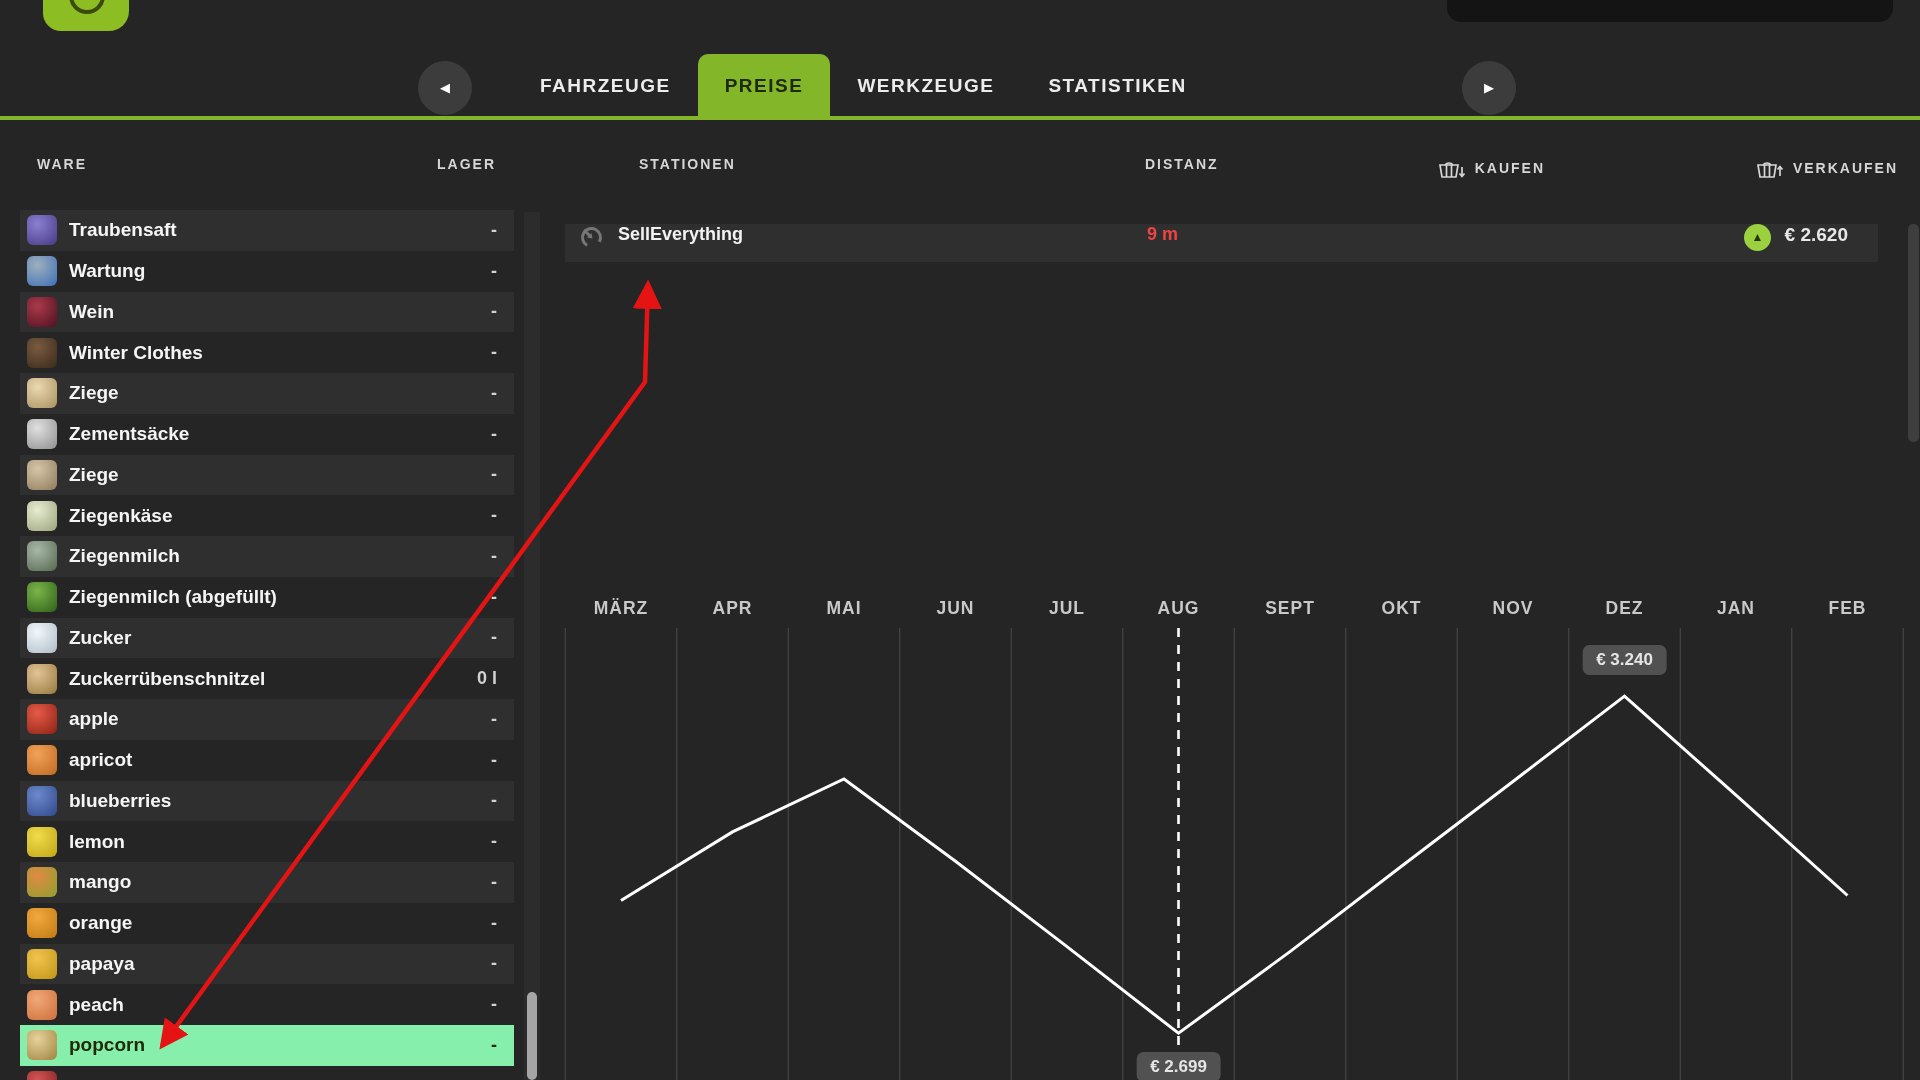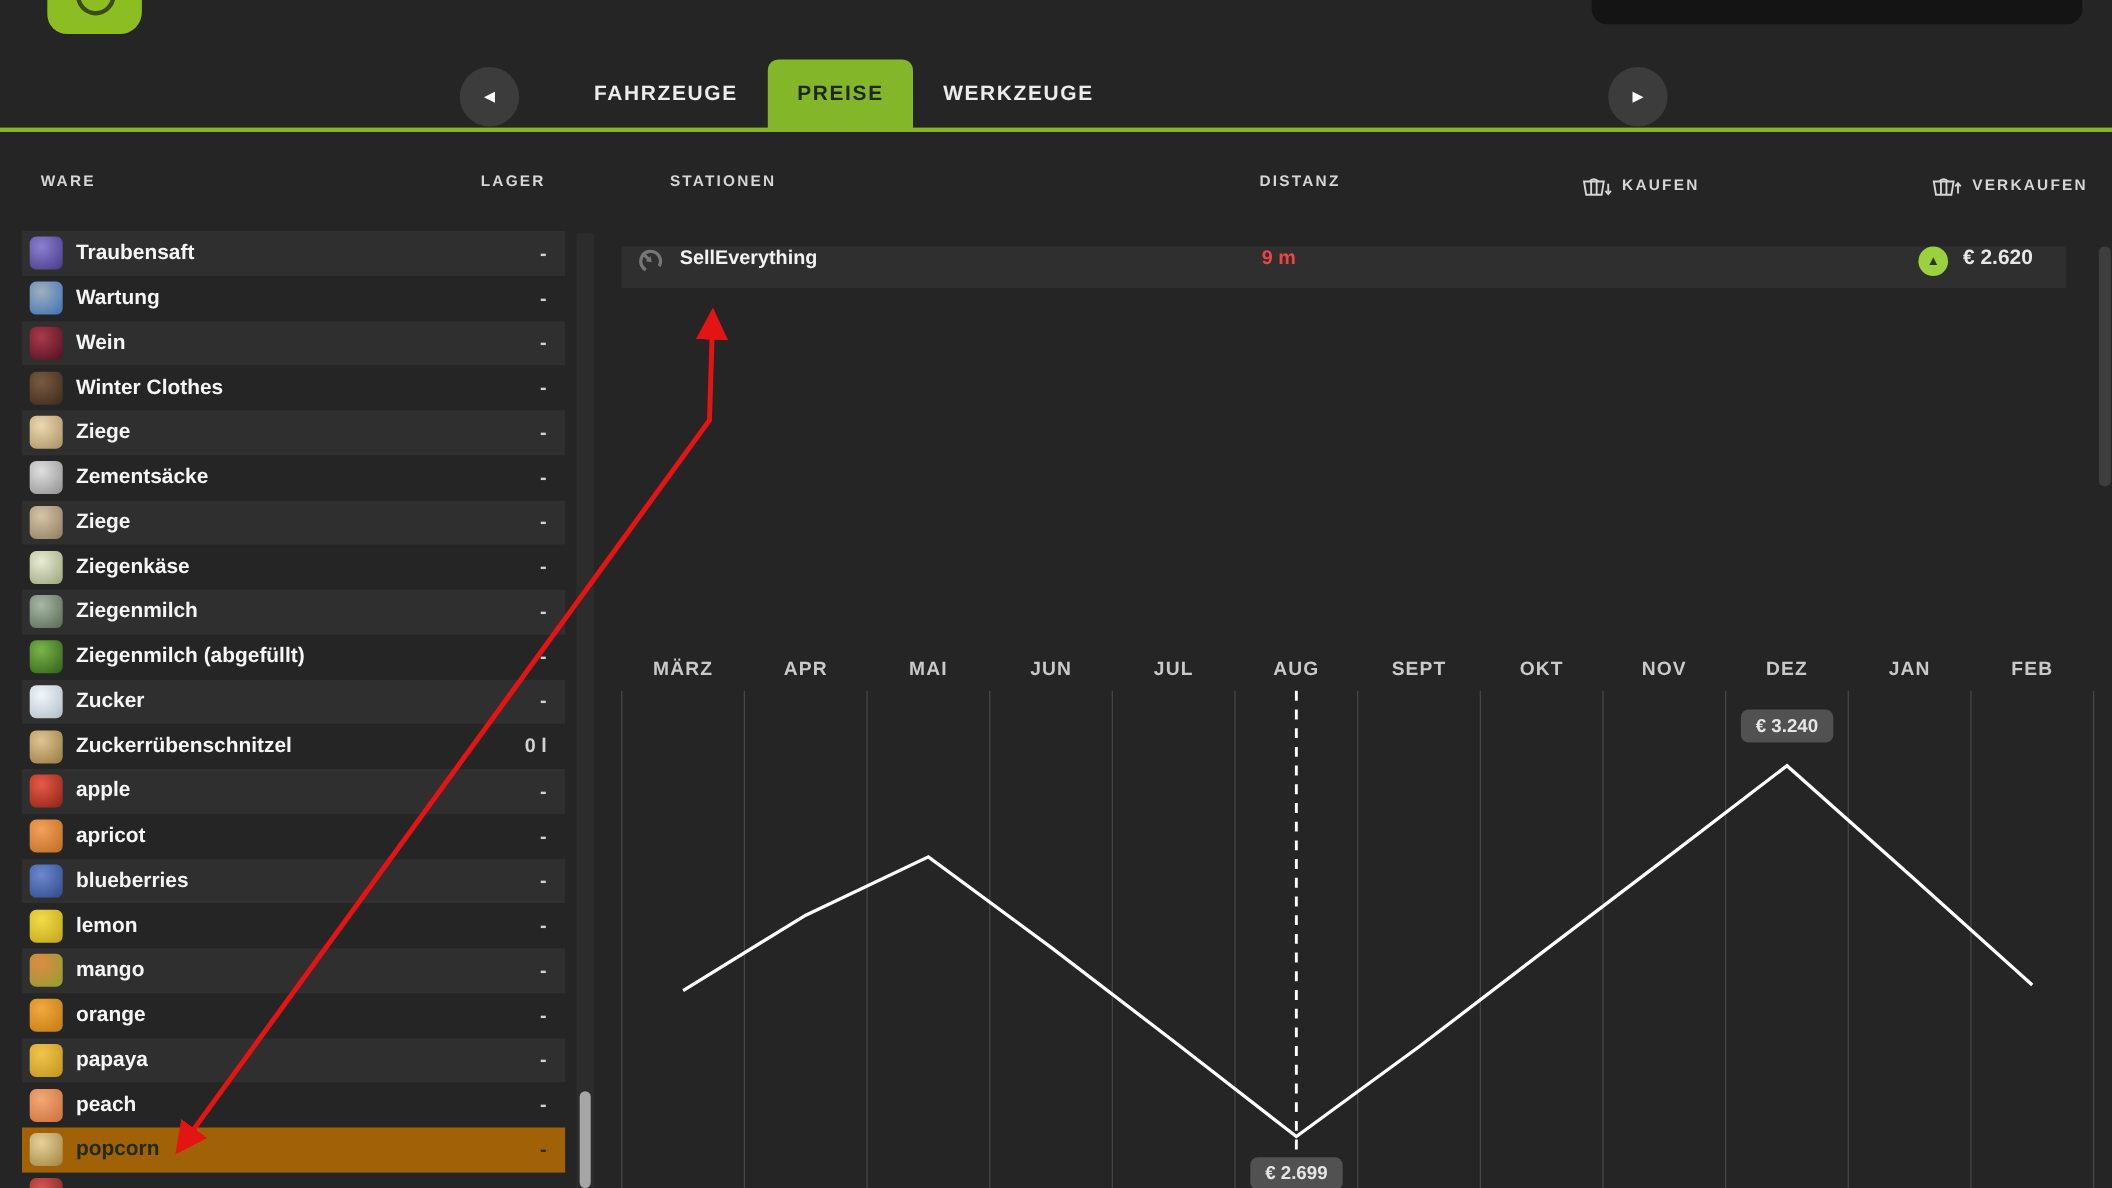--- a/index.html
+++ b/index.html
@@ -55,21 +55,21 @@
   .col-head svg { display:block; }
   
   .goods-panel {
     position:absolute; left:20px; top:210px; width:494px; height:870px;
     overflow:hidden;
   }
   .goods-row {
     height:40.75px; display:flex; align-items:center; cursor:pointer;
   }
   .goods-row.alt { background:#2f2f2f; }
-  .goods-row.selected { background:#a16207; }
+  .goods-row.selected { background:#86efac; }
   .goods-row .gicon {
     width:30px; height:30px; margin-left:7px; border-radius:6px;
     flex:0 0 30px;
   }
   .goods-row .gname {
     margin-left:12px; font-size:19px; font-weight:bold; color:#f5f5f5;
     white-space:nowrap;
   }
   .goods-row.selected .gname, .goods-row.selected .gamount { color:#222b07; }
   .goods-row .gamount {
@@ -131,33 +131,34 @@
 </div>
 <div class="hud-pill"></div>
 
 <div class="nav-btn prev">
   <span>◀</span>
 </div>
 <div class="tabbar">
   <div class="tab">FAHRZEUGE</div>
   <div class="tab active">PREISE</div>
   <div class="tab">WERKZEUGE</div>
+  <div class="tab">STATISTIKEN</div>
 </div>
 <div class="nav-btn next">
   <span>▶</span>
 </div>
 <div class="tab-underline"></div>
 
 <div class="col-head" style="left:37px;">
   <span>WARE</span>
 </div>
 <div class="col-head" style="right:1424px;">
   <span>LAGER</span>
 </div>
-<div class="col-head" style="left:609px;">
+<div class="col-head" style="left:639px;">
   <span>STATIONEN</span>
 </div>
 <div class="col-head" style="left:1145px;">
   <span>DISTANZ</span>
 </div>
 <div class="col-head" style="right:375px;">
   <span>
     <svg width="30" height="24" viewBox="0 0 30 24" fill="none" stroke="#d6d6d6" stroke-width="1.7">
       <path d="M9,9 A5,5 0 0 1 17,9"></path>
       <path d="M4,9 L22,9 L20,21 L6,21 Z"></path>

